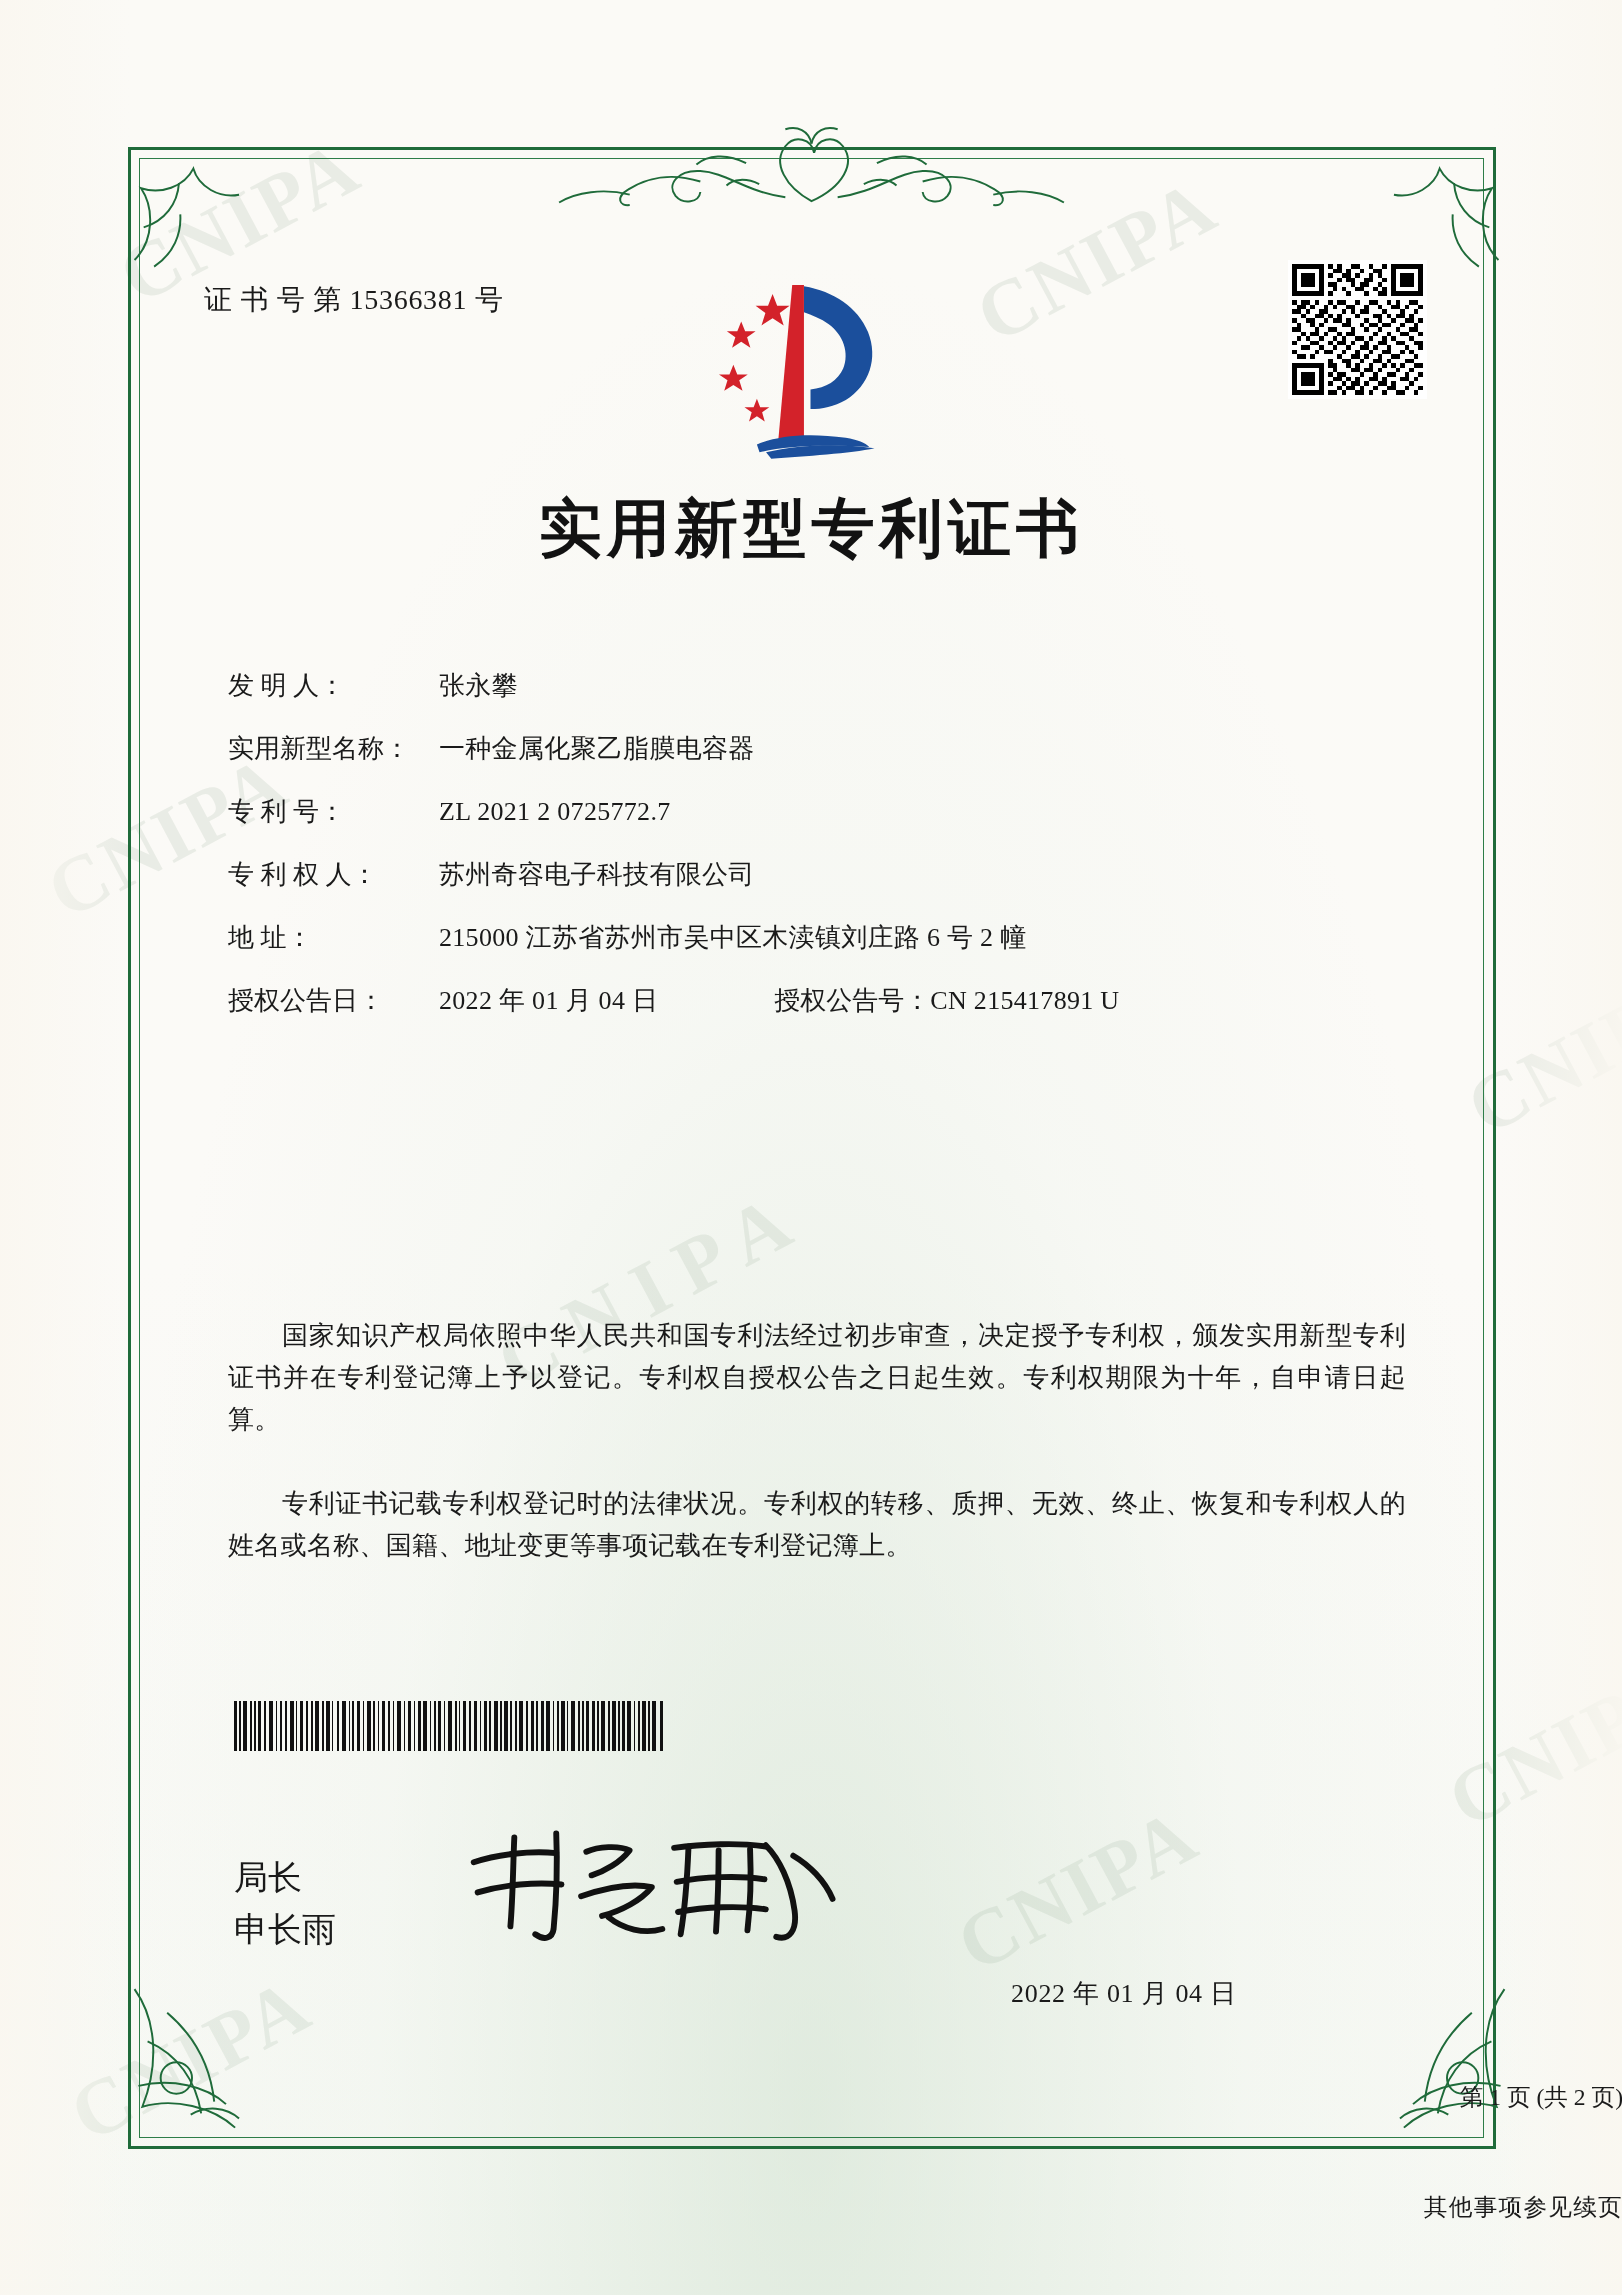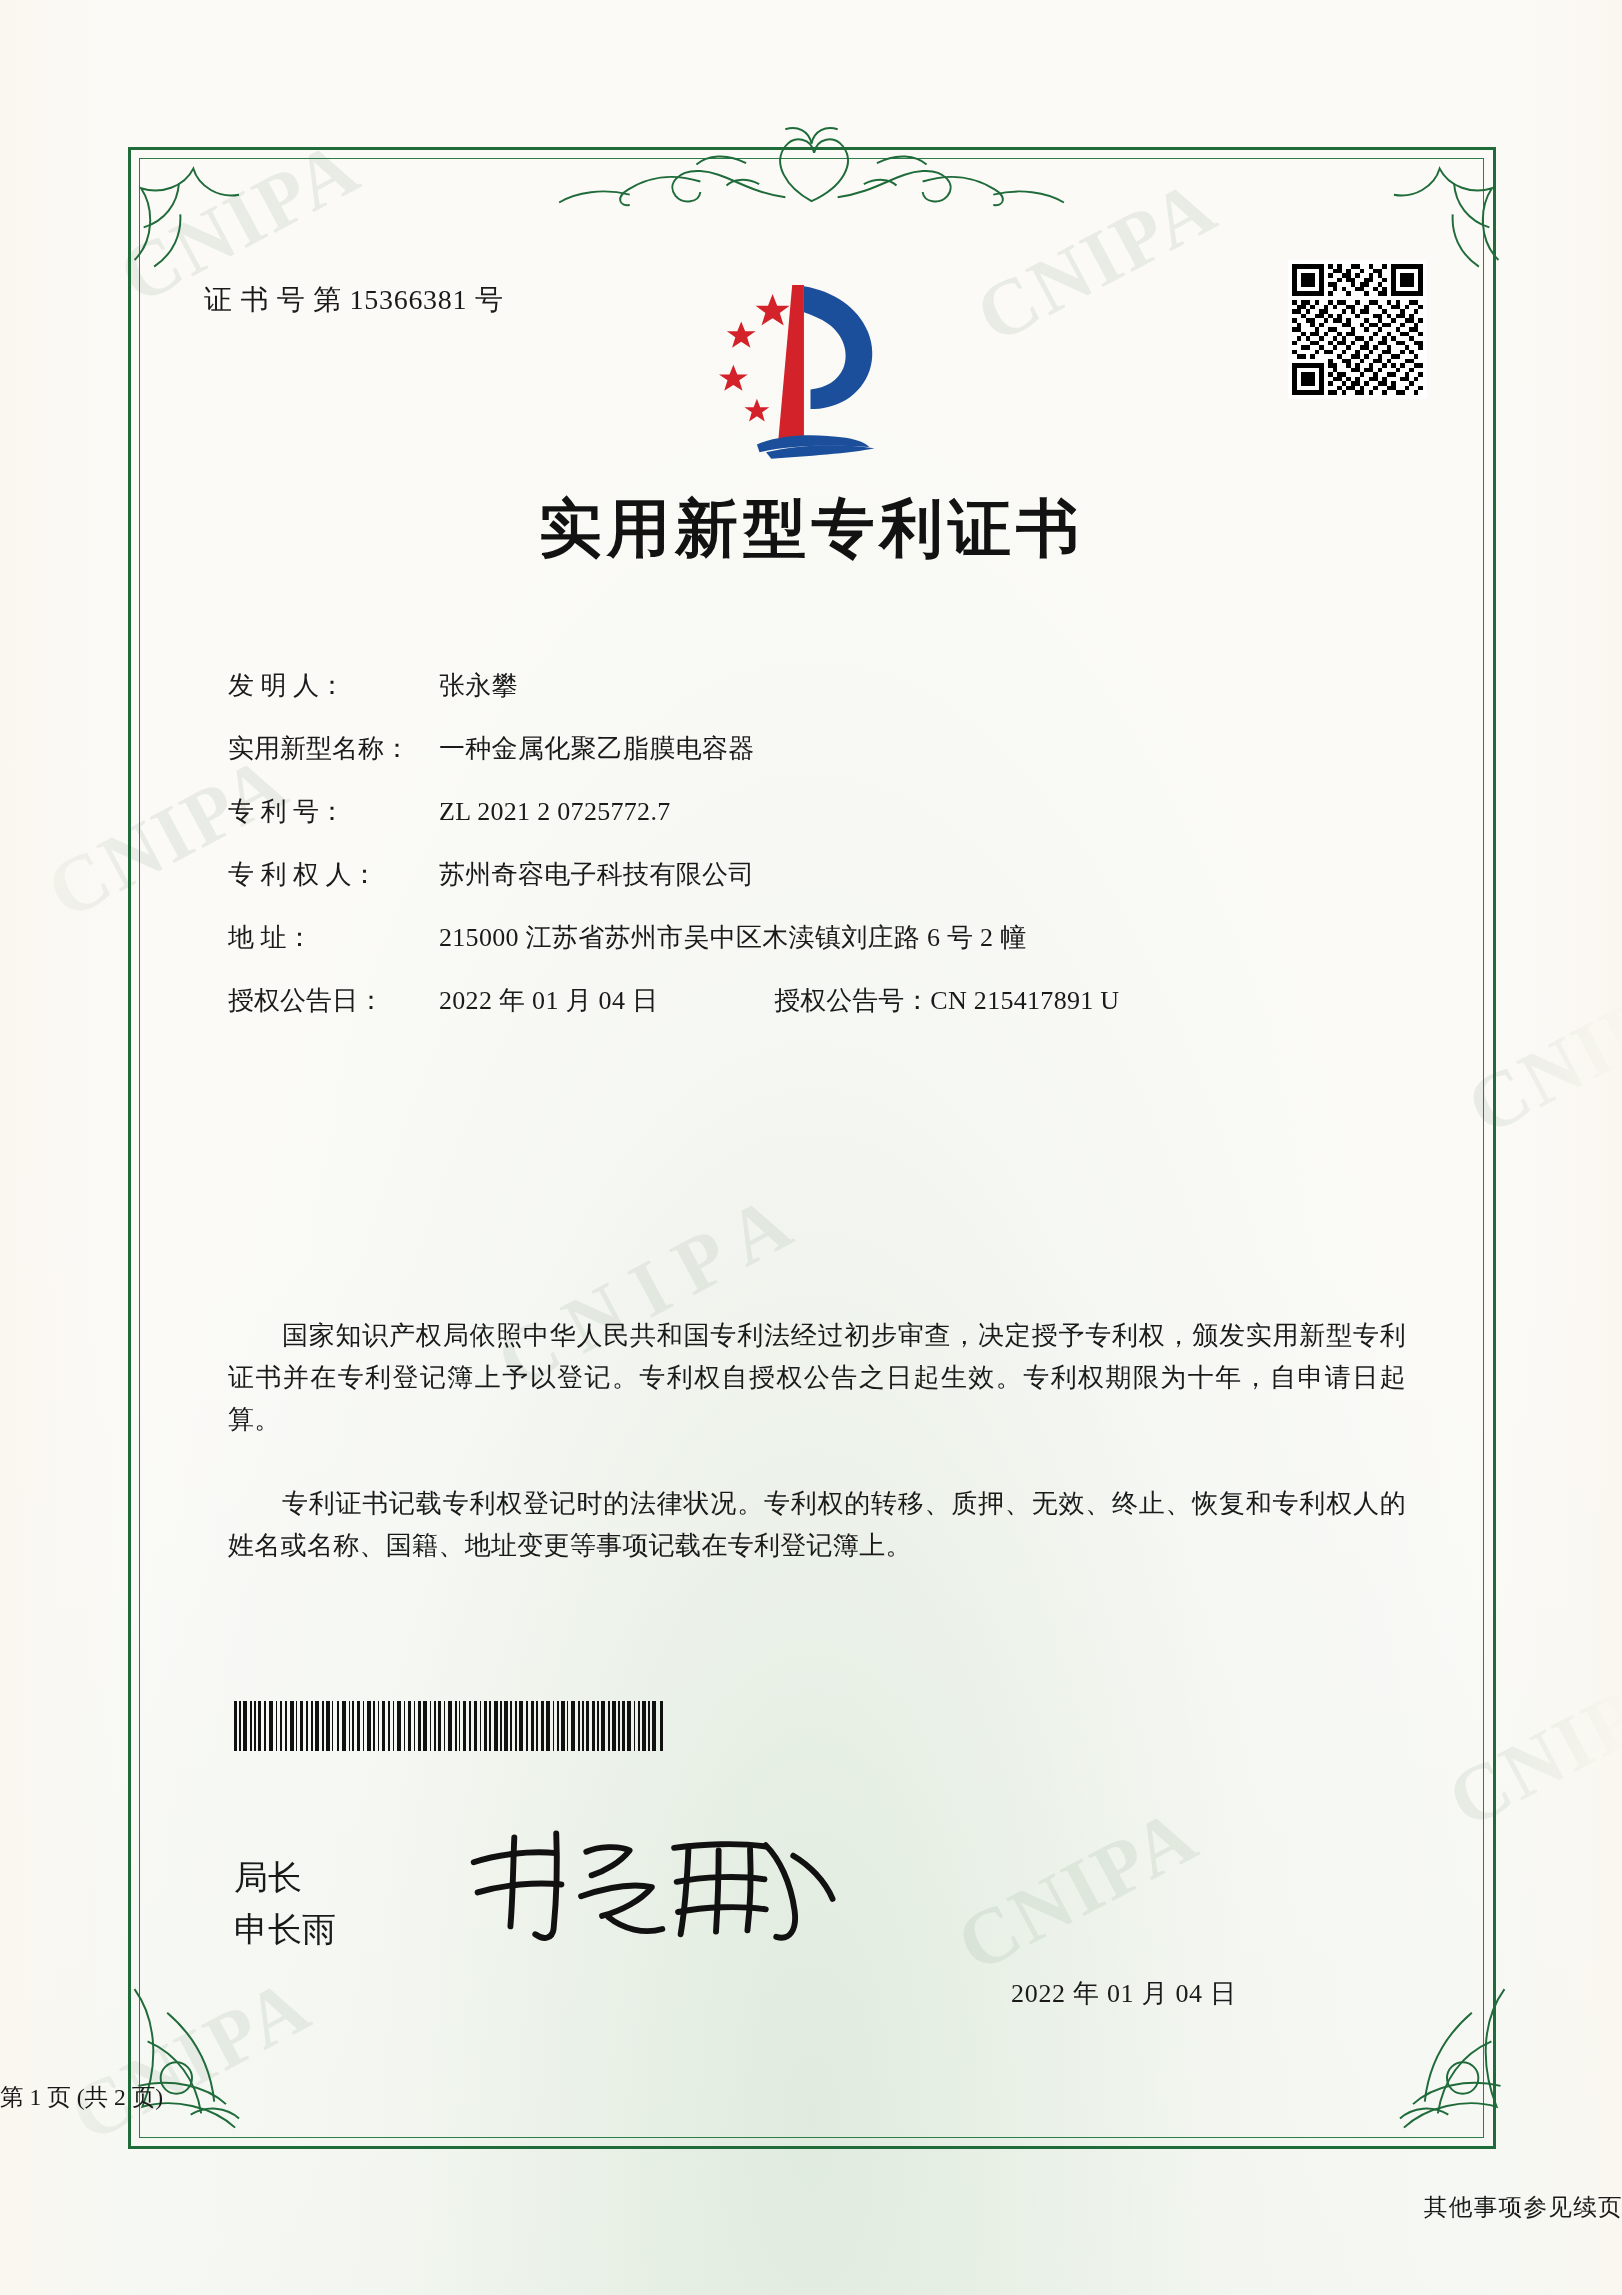--- a/index.html
+++ b/index.html
@@ -193,21 +193,21 @@
     font-size: 26px;
     letter-spacing: 0.7px;
   }
 
   
   .page-num {
     position: absolute;
     left: 0;
     right: 0;
     top: 2081px;
-    text-align: left;
+    text-align: right;
     font-size: 23.6px;
   }
   .outside-note {
     position: absolute;
     left: 0;
     right: 0;
     top: 2191px;
     text-align: right;
     font-size: 23.6px;
     letter-spacing: 1.3px;

